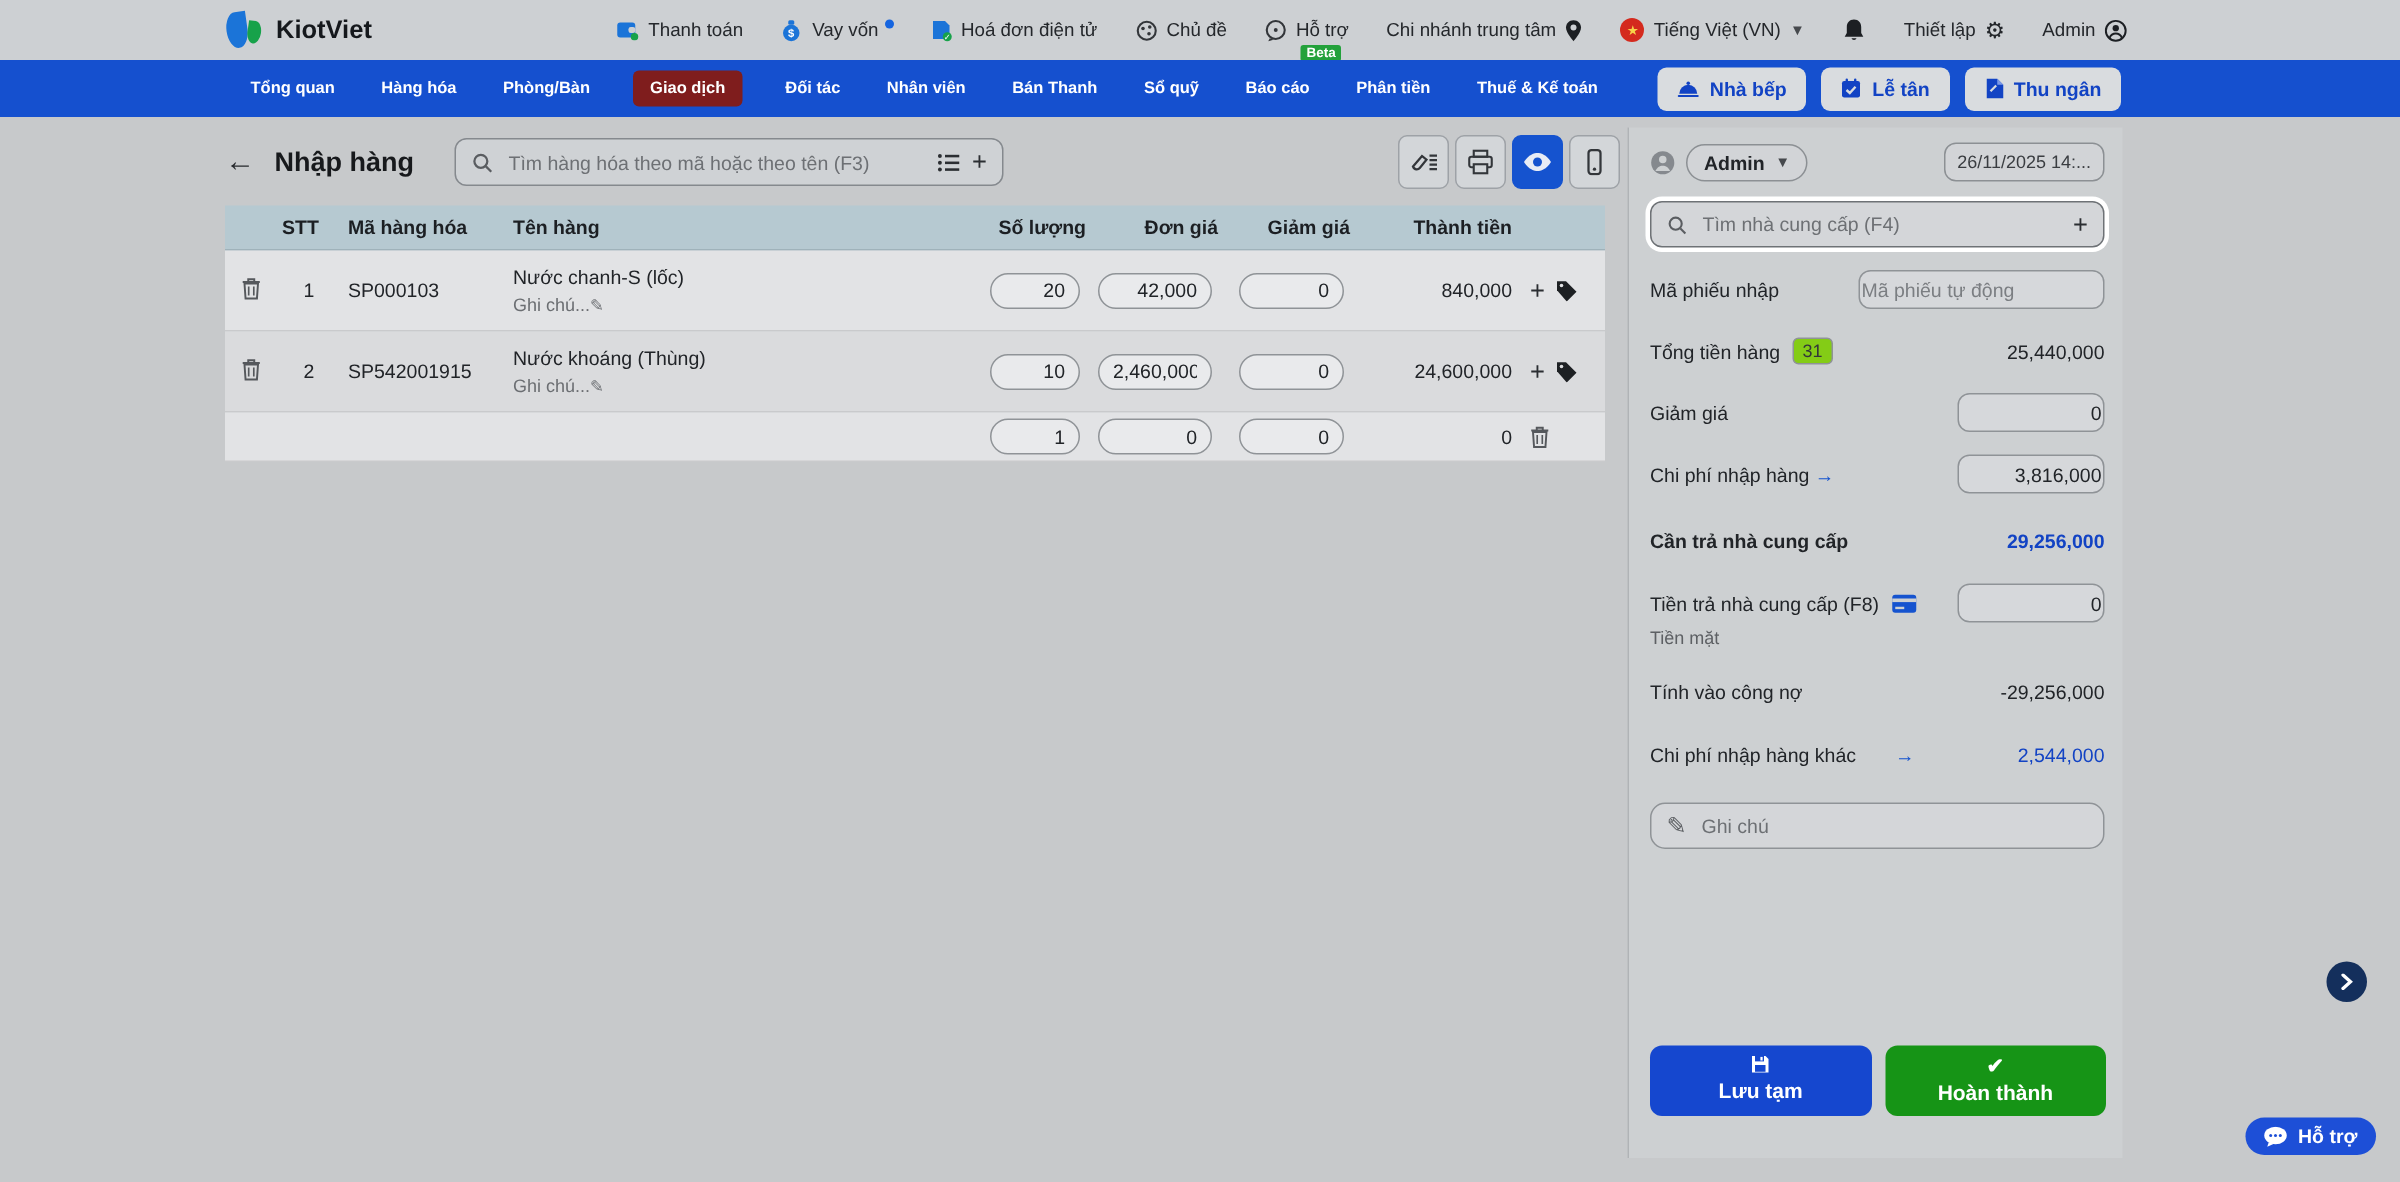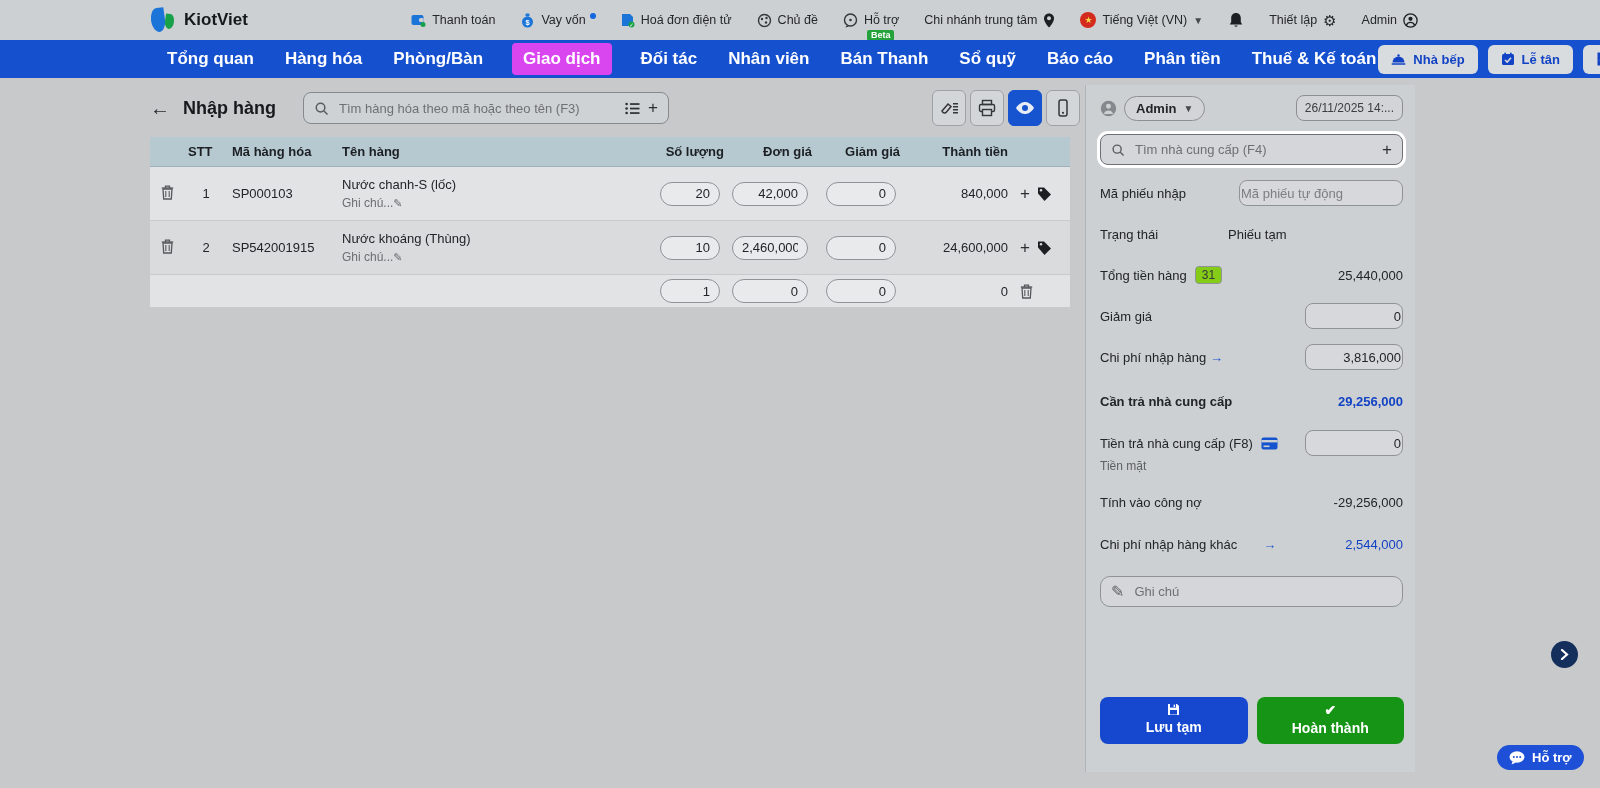--- a/index.html
+++ b/index.html
@@ -25,22 +25,22 @@
   .blue-dot { width:6px; height:6px; background:#1565e0; border-radius:50%; margin:-8px 0 0 -2px; }
   .flag { width:16px; height:16px; border-radius:50%; background:#d42a1e; color:#f7d349;
     font-size:9px; display:flex; align-items:center; justify-content:center; }
   .caret { font-size:10px; color:#46494d; }
   .iconbox { display:inline-flex; align-items:center; justify-content:center; }
   .gear-glyph { font-size:15px; line-height:1; }
   
   .navbar { position:absolute; top:40px; left:0; width:1600px; height:38px;
     background:#1550cf; display:flex; align-items:center; padding:0 186px 0 165px; }
   .tabs { display:flex; align-items:center; gap:27px; }
-  .tab { color:#fff; font-size:17px; font-weight:bold; white-space:nowrap; cursor:pointer; padding:6px 2px; border-radius:4px; }
-  .tab.active { background:#d946ef; padding:6px 11px; }
+  .tab { color:#fff; font-size:11px; font-weight:bold; white-space:nowrap; cursor:pointer; padding:6px 2px; border-radius:4px; }
+  .tab.active { background:#7f1d1d; padding:6px 11px; }
   .quick { display:flex; gap:10px; margin-left:auto; }
   .quick-btn { display:flex; align-items:center; gap:7px; background:#d9dcdf; color:#1243c4;
     font-size:13px; font-weight:bold; border:none; border-radius:6px; padding:7px 13px; cursor:pointer; white-space:nowrap; }
   
   .main-header { position:absolute; top:91px; left:150px; width:780px; height:34px; display:flex; align-items:center; }
   .back { font-size:20px; color:#26292d; margin-right:13px; cursor:pointer; }
   .page-title { font-size:18px; font-weight:bold; color:#17191c; margin-right:27px; white-space:nowrap; }
   .product-search { width:366px; height:32px; border:1px solid #85898e; border-radius:8px;
     background:#cfd2d5; display:flex; align-items:center; gap:8px; padding:0 10px; }
   .product-search input { flex:1; border:none; background:transparent; outline:none;
@@ -483,24 +483,20 @@
     </span>
     <input placeholder="Tìm nhà cung cấp (F4)" style="">
     <span class="ps-plus">+</span>
   </div>
 
   <div class="sb-row">
     <span class="sb-label">Mã phiếu nhập</span>
     <input class="sb-input code" placeholder="Mã phiếu tự động" style="">
   </div>
 
-  <div class="sb-row">
-    <span class="sb-label w">Trạng thái</span>
-    <span>Phiếu tạm</span>
-  </div>
 
   <div class="sb-row">
     <span class="sb-label">Tổng tiền hàng</span>
     <span class="qty-badge">31</span>
     <span class="sb-val">25,440,000</span>
   </div>
 
   <div class="sb-row">
     <span class="sb-label">Giảm giá</span>
     <input class="sb-input" value="0" style="">

